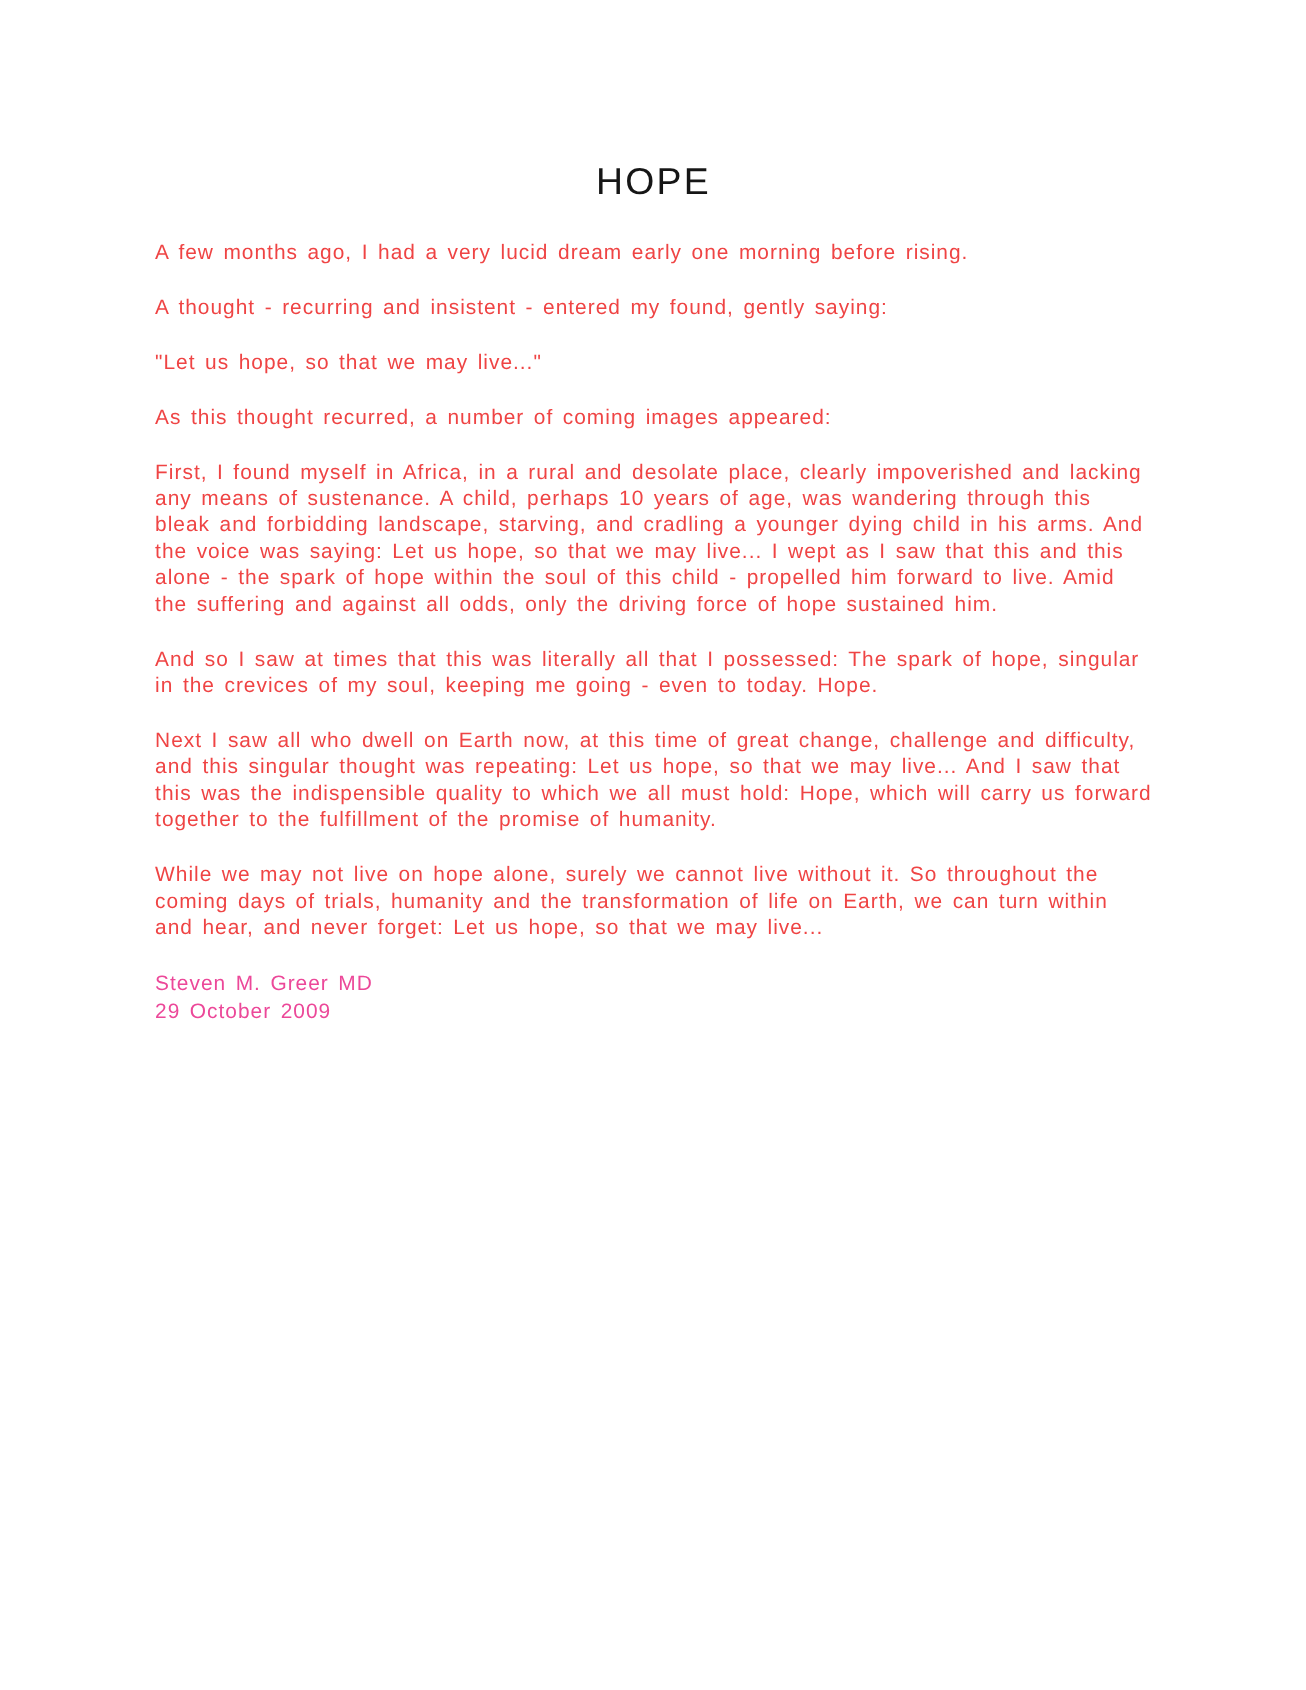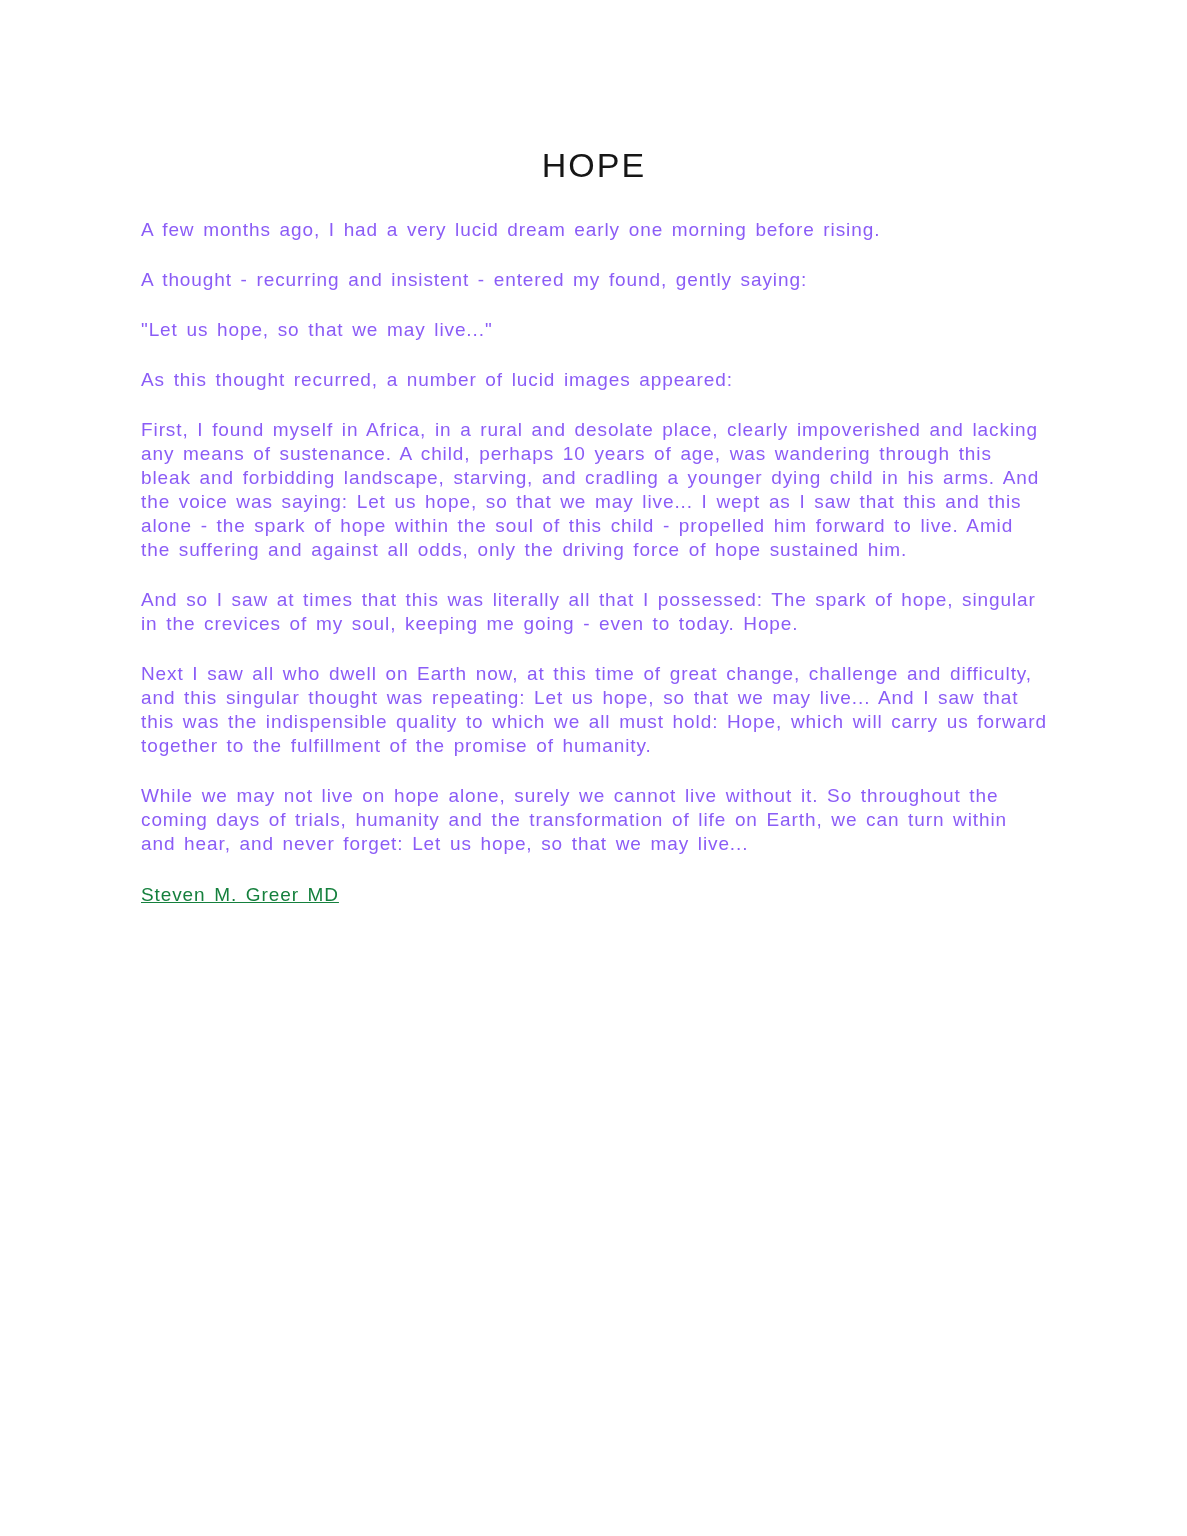--- a/index.html
+++ b/index.html
@@ -26,48 +26,48 @@
     margin: 0 0 34px 0;
     line-height: 38px;
   }
   .doc-body p {
     font-size: 19px;
     line-height: 24px;
     letter-spacing: 0.9px;
     word-spacing: 2.5px;
     margin: 0 0 26px 0;
     max-width: 908px;
-    color: #8b5cf6;
+    color: #ef4444;
   }
   .signature {
     margin-top: 6px;
     font-size: 19px;
     line-height: 25px;
     letter-spacing: 0.9px;
     word-spacing: 2.5px;
-    color: #15803d;
-    text-decoration: underline;
+    color: #ec4899;
   }
   .signature div {
     margin: 0;
   }
 </style>
 </head>
 <body>
 
 <div class="page">
   <h1 class="doc-title">HOPE</h1>
 
   <div class="doc-body">
     <p>A few months ago, I had a very lucid dream early one morning before rising.</p>
     <p>A thought - recurring and insistent - entered my found, gently saying:</p>
     <p>"Let us hope, so that we may live..."</p>
-    <p>As this thought recurred, a number of lucid images appeared:</p>
+    <p>As this thought recurred, a number of coming images appeared:</p>
     <p>First, I found myself in Africa, in a rural and desolate place, clearly impoverished and lacking any means of sustenance. A child, perhaps 10 years of age, was wandering through this bleak and forbidding landscape, starving, and cradling a younger dying child in his arms. And the voice was saying: Let us hope, so that we may live... I wept as I saw that this and this alone - the spark of hope within the soul of this child - propelled him forward to live. Amid the suffering and against all odds, only the driving force of hope sustained him.</p>
     <p>And so I saw at times that this was literally all that I possessed: The spark of hope, singular in the crevices of my soul, keeping me going - even to today. Hope.</p>
     <p>Next I saw all who dwell on Earth now, at this time of great change, challenge and difficulty, and this singular thought was repeating: Let us hope, so that we may live... And I saw that this was the indispensible quality to which we all must hold: Hope, which will carry us forward together to the fulfillment of the promise of humanity.</p>
     <p>While we may not live on hope alone, surely we cannot live without it. So throughout the coming days of trials, humanity and the transformation of life on Earth, we can turn within and hear, and never forget: Let us hope, so that we may live...</p>
   </div>
 
   <div class="signature">
     <div>Steven M. Greer MD</div>
+    <div>29 October 2009</div>
   </div>
 </div>
 
 </body></html>

